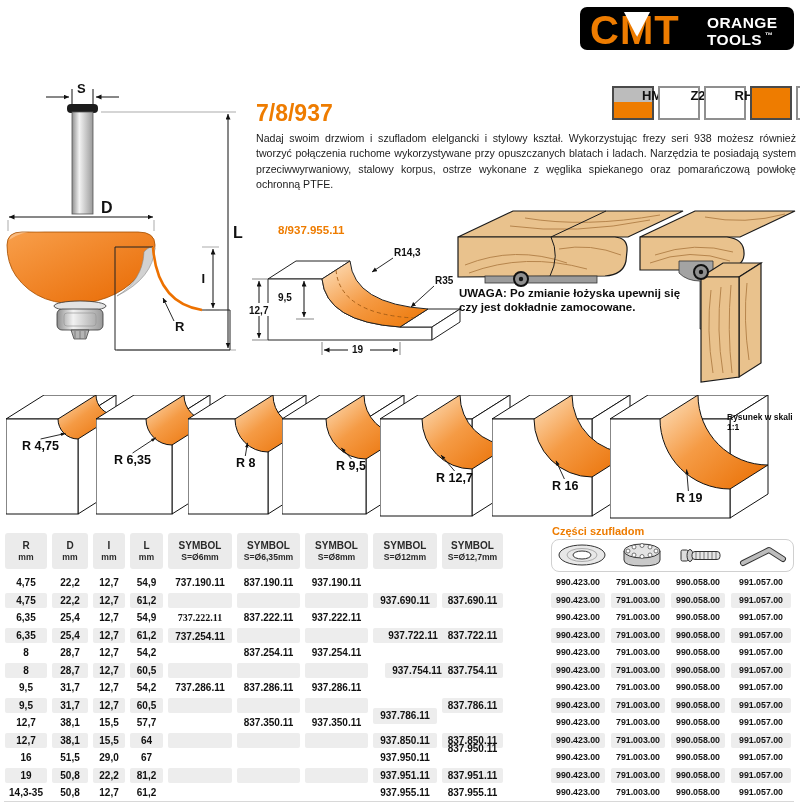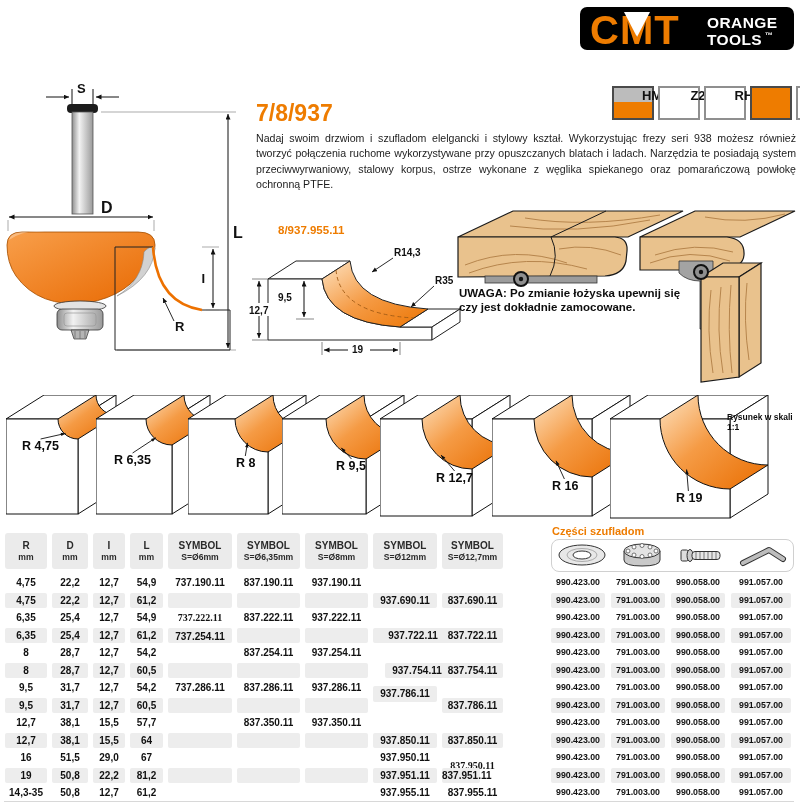--- a/index.html
+++ b/index.html
@@ -510,21 +510,21 @@
       <div class="cell sp" style="left: 611px; width: 54px; top: 151px;">791.003.00</div>
       <div class="cell sp" style="left: 671px; width: 54px; top: 151px;">990.058.00</div>
       <div class="cell sp" style="left: 731px; width: 60px; top: 151px;">991.057.00</div>
       <div class="cell alt" style="left: 5px; width: 42px; top: 168.5px;">9,5</div>
       <div class="cell alt" style="left: 52px; width: 36px; top: 168.5px;">31,7</div>
       <div class="cell alt" style="left: 93px; width: 32px; top: 168.5px;">12,7</div>
       <div class="cell alt" style="left: 130px; width: 33px; top: 168.5px;">60,5</div>
       <div class="cell alt" style="left: 168px; width: 64px; top: 168.5px;"></div>
       <div class="cell alt" style="left: 237px; width: 63px; top: 168.5px;"></div>
       <div class="cell alt" style="left: 305px; width: 63px; top: 168.5px;"></div>
-      <div class="cell alt" style="left: 373px; width: 64px; top: 157px;">937.786.11</div>
+      <div class="cell alt" style="left: 373px; width: 64px; top: 179px;">937.786.11</div>
       <div class="cell alt" style="left: 442px; width: 61px; top: 168.5px;">837.786.11</div>
       <div class="cell alt sp" style="left: 551px; width: 54px; top: 168.5px;">990.423.00</div>
       <div class="cell alt sp" style="left: 611px; width: 54px; top: 168.5px;">791.003.00</div>
       <div class="cell alt sp" style="left: 671px; width: 54px; top: 168.5px;">990.058.00</div>
       <div class="cell alt sp" style="left: 731px; width: 60px; top: 168.5px;">991.057.00</div>
       <div class="cell" style="left: 5px; width: 42px; top: 186px;">12,7</div>
       <div class="cell" style="left: 52px; width: 36px; top: 186px;">38,1</div>
       <div class="cell" style="left: 93px; width: 32px; top: 186px;">15,5</div>
       <div class="cell" style="left: 130px; width: 33px; top: 186px;">57,7</div>
       <div class="cell" style="left: 168px; width: 64px; top: 186px; margin-top: 17px;">737.350.11</div>
@@ -545,34 +545,34 @@
       <div class="cell alt" style="left: 442px; width: 61px; top: 203.5px;">837.850.11</div>
       <div class="cell alt sp" style="left: 551px; width: 54px; top: 203.5px;">990.423.00</div>
       <div class="cell alt sp" style="left: 611px; width: 54px; top: 203.5px;">791.003.00</div>
       <div class="cell alt sp" style="left: 671px; width: 54px; top: 203.5px;">990.058.00</div>
       <div class="cell alt sp" style="left: 731px; width: 60px; top: 203.5px;">991.057.00</div>
       <div class="cell" style="left: 5px; width: 42px; top: 221px;">16</div>
       <div class="cell" style="left: 52px; width: 36px; top: 221px;">51,5</div>
       <div class="cell" style="left: 93px; width: 32px; top: 221px;">29,0</div>
       <div class="cell" style="left: 130px; width: 33px; top: 221px;">67</div>
       <div class="cell" style="left: 373px; width: 64px; top: 221px;">937.950.11</div>
-      <div class="cell" style="left: 442px; width: 61px; top: 229px; font-family: Liberation Serif, serif;">837.950.11</div>
+      <div class="cell" style="left: 442px; width: 61px; top: 212px;">837.950.11</div>
       <div class="cell sp" style="left: 551px; width: 54px; top: 221px;">990.423.00</div>
       <div class="cell sp" style="left: 611px; width: 54px; top: 221px;">791.003.00</div>
       <div class="cell sp" style="left: 671px; width: 54px; top: 221px;">990.058.00</div>
       <div class="cell sp" style="left: 731px; width: 60px; top: 221px;">991.057.00</div>
       <div class="cell alt" style="left: 5px; width: 42px; top: 238.5px;">19</div>
       <div class="cell alt" style="left: 52px; width: 36px; top: 238.5px;">50,8</div>
       <div class="cell alt" style="left: 93px; width: 32px; top: 238.5px;">22,2</div>
       <div class="cell alt" style="left: 130px; width: 33px; top: 238.5px;">81,2</div>
       <div class="cell alt" style="left: 168px; width: 64px; top: 238.5px;"></div>
       <div class="cell alt" style="left: 237px; width: 63px; top: 238.5px;"></div>
       <div class="cell alt" style="left: 305px; width: 63px; top: 238.5px;"></div>
       <div class="cell alt" style="left: 373px; width: 64px; top: 238.5px;">937.951.11</div>
-      <div class="cell alt" style="left: 442px; width: 38px; top: 238.5px;">837.951.11</div>
+      <div class="cell alt" style="left: 442px; width: 61px; top: 238.5px;">837.951.11</div>
       <div class="cell alt sp" style="left: 551px; width: 54px; top: 238.5px;">990.423.00</div>
       <div class="cell alt sp" style="left: 611px; width: 54px; top: 238.5px;">791.003.00</div>
       <div class="cell alt sp" style="left: 671px; width: 54px; top: 238.5px;">990.058.00</div>
       <div class="cell alt sp" style="left: 731px; width: 60px; top: 238.5px;">991.057.00</div>
       <div class="cell" style="left: 5px; width: 42px; top: 256px;">14,3-35</div>
       <div class="cell" style="left: 52px; width: 36px; top: 256px;">50,8</div>
       <div class="cell" style="left: 93px; width: 32px; top: 256px;">12,7</div>
       <div class="cell" style="left: 130px; width: 33px; top: 256px;">61,2</div>
       <div class="cell" style="left: 373px; width: 64px; top: 256px;">937.955.11</div>
       <div class="cell" style="left: 442px; width: 61px; top: 256px;">837.955.11</div>

